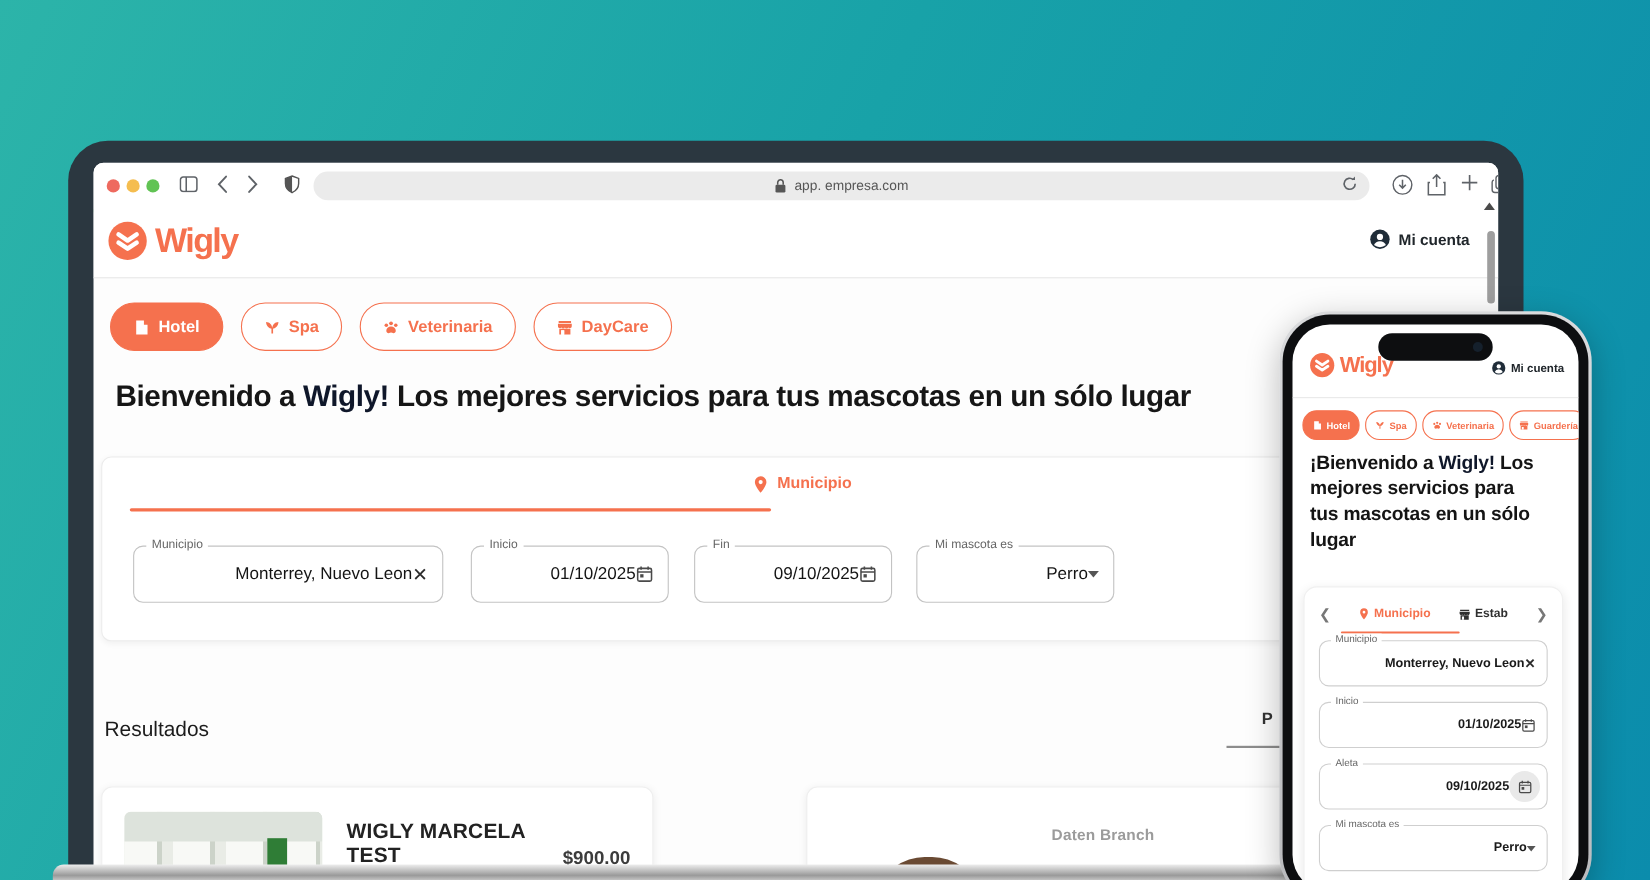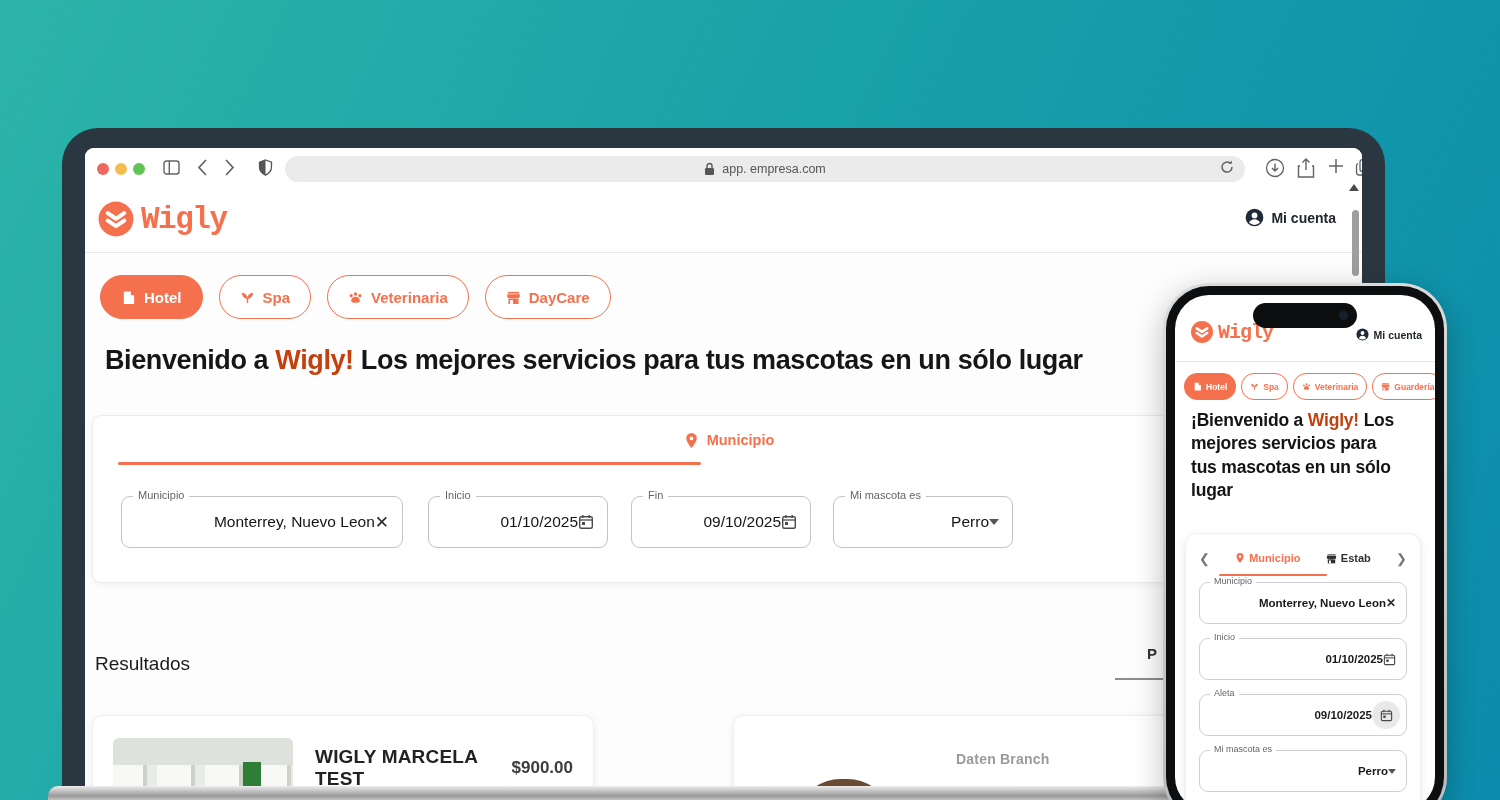--- a/index.html
+++ b/index.html
@@ -20,40 +20,40 @@
   .tl{position:absolute;top:15px;width:12px;height:12px;border-radius:50%;}
   .tl.r{left:12px;background:#ee6a5f;} .tl.y{left:30px;background:#f5bd4f;} .tl.g{left:48px;background:#61c354;}
   .chrome .cicon{position:absolute;top:10px;color:#5f6368;}
   .urlbar{position:absolute;left:200px;top:8px;width:960px;height:26px;background:#ebebeb;border-radius:13px;
     display:flex;align-items:center;justify-content:center;gap:7px;color:#565656;font-size:12.5px;}
   .urlbar .reload{position:absolute;right:10px;top:3px;}
 
   
   .siteheader{position:absolute;left:0;top:42px;width:100%;height:62px;background:#fff;border-bottom:1px solid #e8e8e8;}
   .logo{position:absolute;left:12px;top:10px;display:flex;align-items:center;gap:6px;}
-  .logo-word{font-size:31px;font-weight:800;color:#f5714e;letter-spacing:-1.5px;font-family:Liberation Mono, monospace;}
+  .logo-word{font-size:31px;font-weight:800;color:#f5714e;letter-spacing:-1.5px;font-family:Liberation Sans, sans-serif;}
   .logo-word.small{font-size:20px;letter-spacing:-1px;}
   .account{position:absolute;right:26px;top:18px;display:flex;align-items:center;gap:7px;
     font-size:14px;font-weight:700;color:#20262b;cursor:pointer;}
 
   
   .vscroll-thumb{position:absolute;right:3px;top:62px;width:7px;height:66px;background:#9e9e9e;border-radius:4px;}
   .vscroll-arrow{position:absolute;right:3px;top:36px;width:0;height:0;
     border-left:5px solid transparent;border-right:5px solid transparent;border-bottom:7px solid #4a4a4a;}
 
   
   .pills{position:absolute;left:15px;top:127px;display:flex;gap:16px;}
   .pill{height:42px;border-radius:22px;border:1.5px solid #f5714e;background:#fff;color:#f5714e;
     display:flex;align-items:center;gap:8px;padding:0 20px;font-size:15px;font-weight:700;cursor:pointer;}
   .pill.active{background:#f5714e;color:#fff;}
 
   
   .hero{position:absolute;left:20px;top:197px;width:1200px;font-size:27px;font-weight:700;color:#161616;
     letter-spacing:-0.4px;white-space:nowrap;}
-  .accent{color:#c2410c;}
+  .accent{color:#0f172a;}
 
   
   .panel{position:absolute;left:7px;top:267px;width:1272px;height:166px;background:#fff;
     border:1px solid #ececec;border-radius:9px;box-shadow:0 2px 6px rgba(0,0,0,.05);}
   .panel-tabs{display:flex;height:48px;}
   .panel-tab{flex:1;display:flex;align-items:center;justify-content:center;gap:8px;
     font-size:14.5px;font-weight:700;cursor:pointer;}
   .panel-tab.active{color:#f5714e;}
   .panel-tab.idle{color:#4d4d4d;}
   .panel-underline{position:absolute;left:25px;top:46px;width:583px;height:2.5px;background:#f5714e;border-radius:2px;}
@@ -78,21 +78,21 @@
   .thumb{width:180px;height:170px;border-radius:6px;flex:none;}
   .kennels{position:relative;overflow:hidden;background:#eef1ec;}
   .kennels::before{content:"";position:absolute;inset:0;
     background:repeating-linear-gradient(90deg,#f8f9f6 0 30px,#ccd3c9 30px 34px,#e9ece6 34px 44px,#f8f9f6 44px 48px);}
   .kennels::after{content:"";position:absolute;left:72%;top:14%;width:10%;height:72%;background:#2f7d36;}
   .kennels .ktop{position:absolute;left:0;top:0;width:100%;height:16%;background:#dde3dc;}
   .avatar{position:relative;overflow:hidden;background:#fff;}
   .avatar .hair{position:absolute;left:8%;top:24%;width:84%;height:100%;background:#6a4a33;
     border-radius:48% 48% 8px 8px / 72% 72% 8px 8px;}
   .card-txt{flex:1;padding-top:8px;}
-  .card-titlerow{display:flex;align-items:center;}
+  .card-titlerow{display:flex;align-items:flex-end;}
   .card-title{font-size:19px;font-weight:700;color:#222;letter-spacing:.2px;}
   .card-price{margin-left:auto;font-size:17px;font-weight:600;color:#3c3c3c;}
   .card-sub{margin-top:5px;font-size:14px;font-weight:600;color:#9b9b9b;letter-spacing:.2px;}
 
   
   .phone{position:absolute;left:1163px;top:283px;width:284px;height:540px;z-index:10;
     background:linear-gradient(180deg,#d9dadc,#b9babd);border-radius:46px;padding:3px;box-sizing:border-box;
     box-shadow:0 8px 30px rgba(0,0,0,.25);}
   .phone-bezel{width:100%;height:100%;background:#0d0e10;border-radius:43px;padding:9px;box-sizing:border-box;}
   .phone-screen{position:relative;width:100%;height:100%;background:#fff;border-radius:34px;overflow:hidden;}

